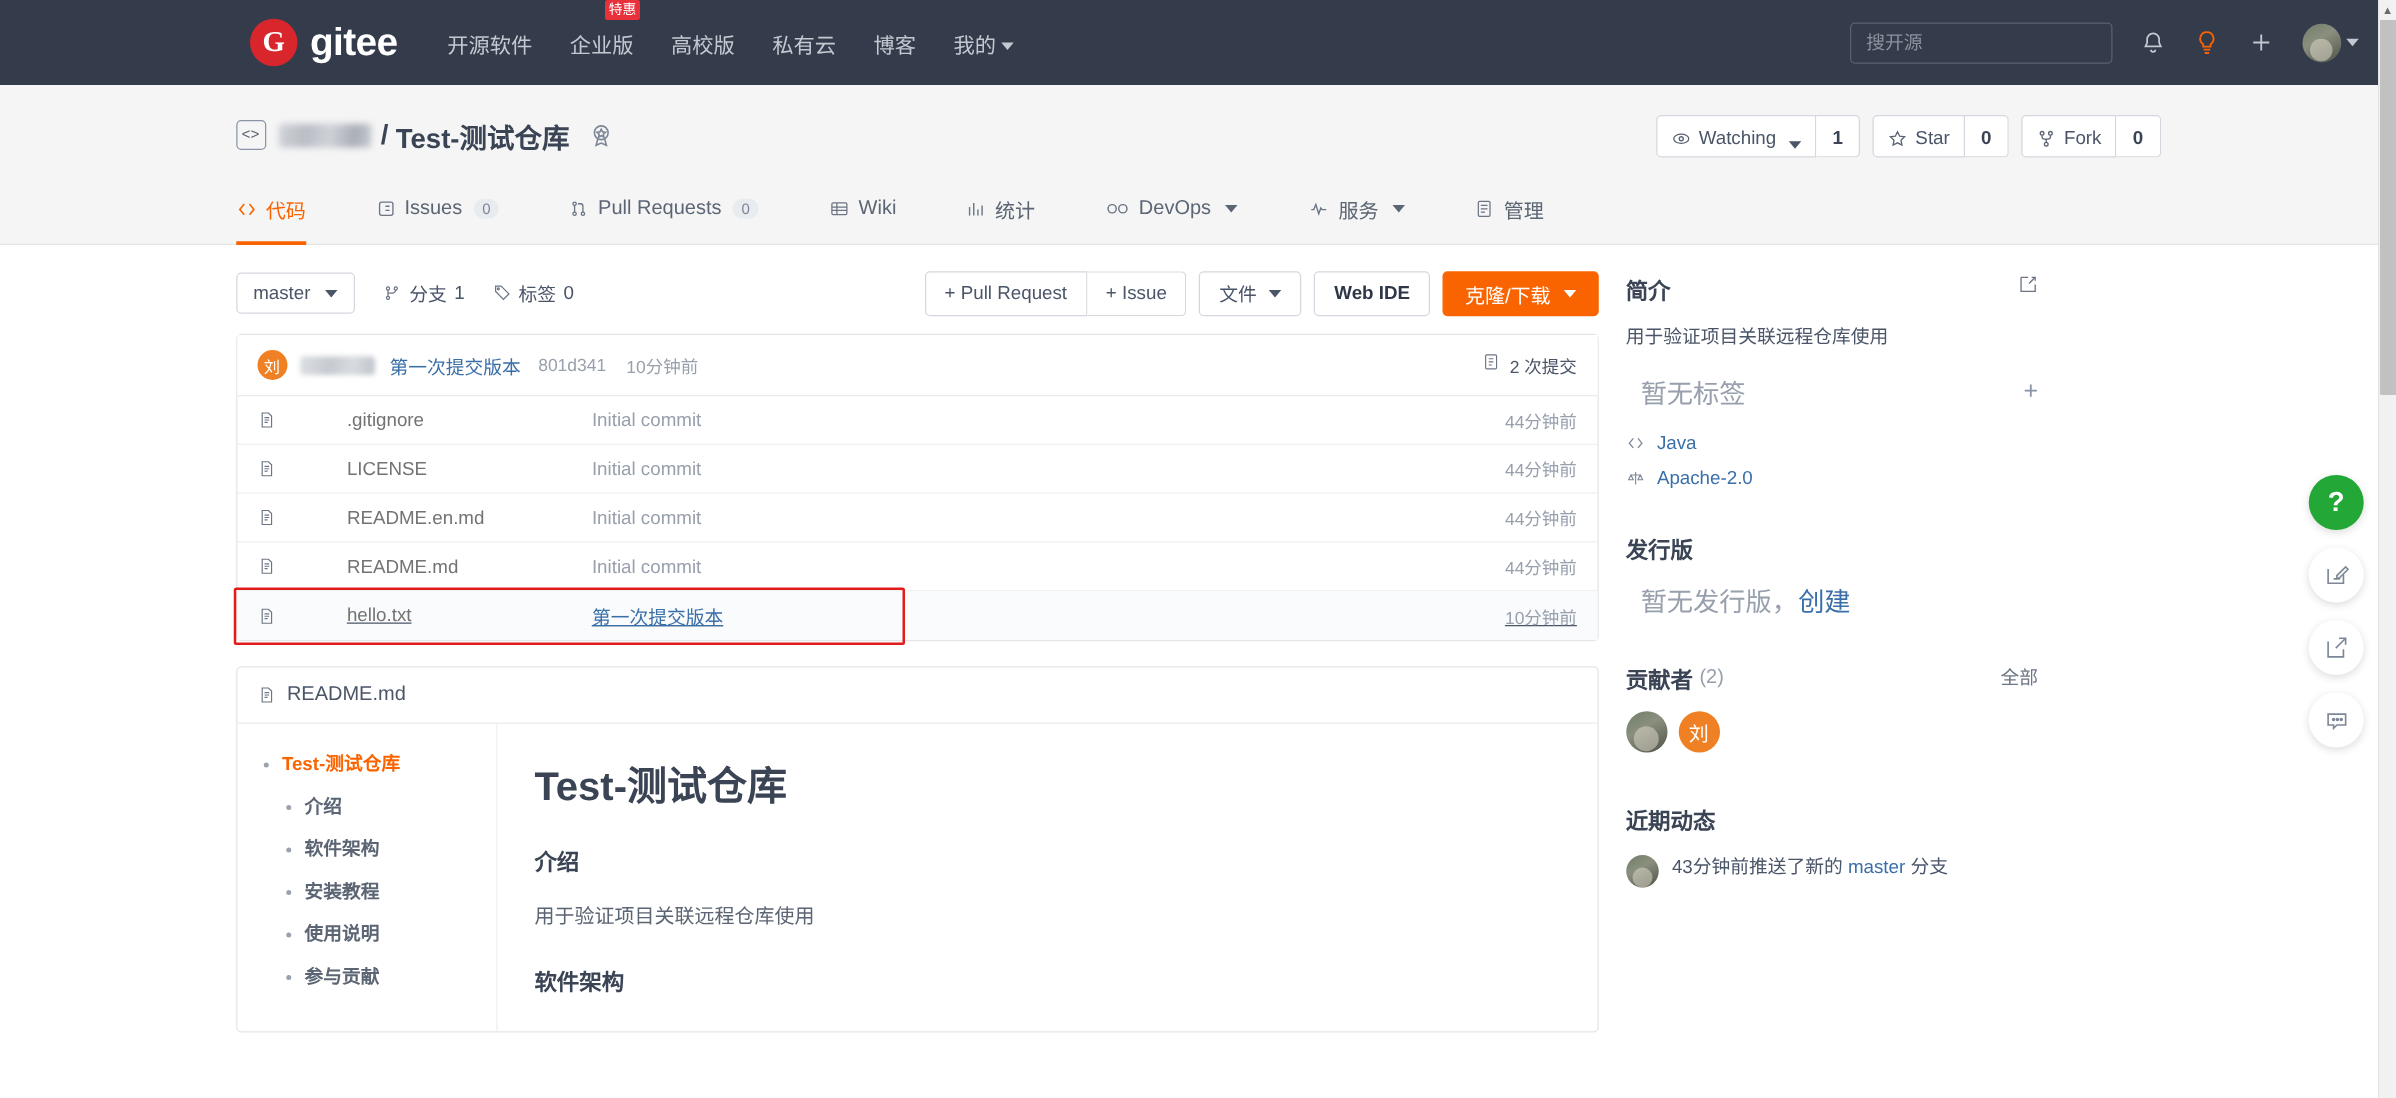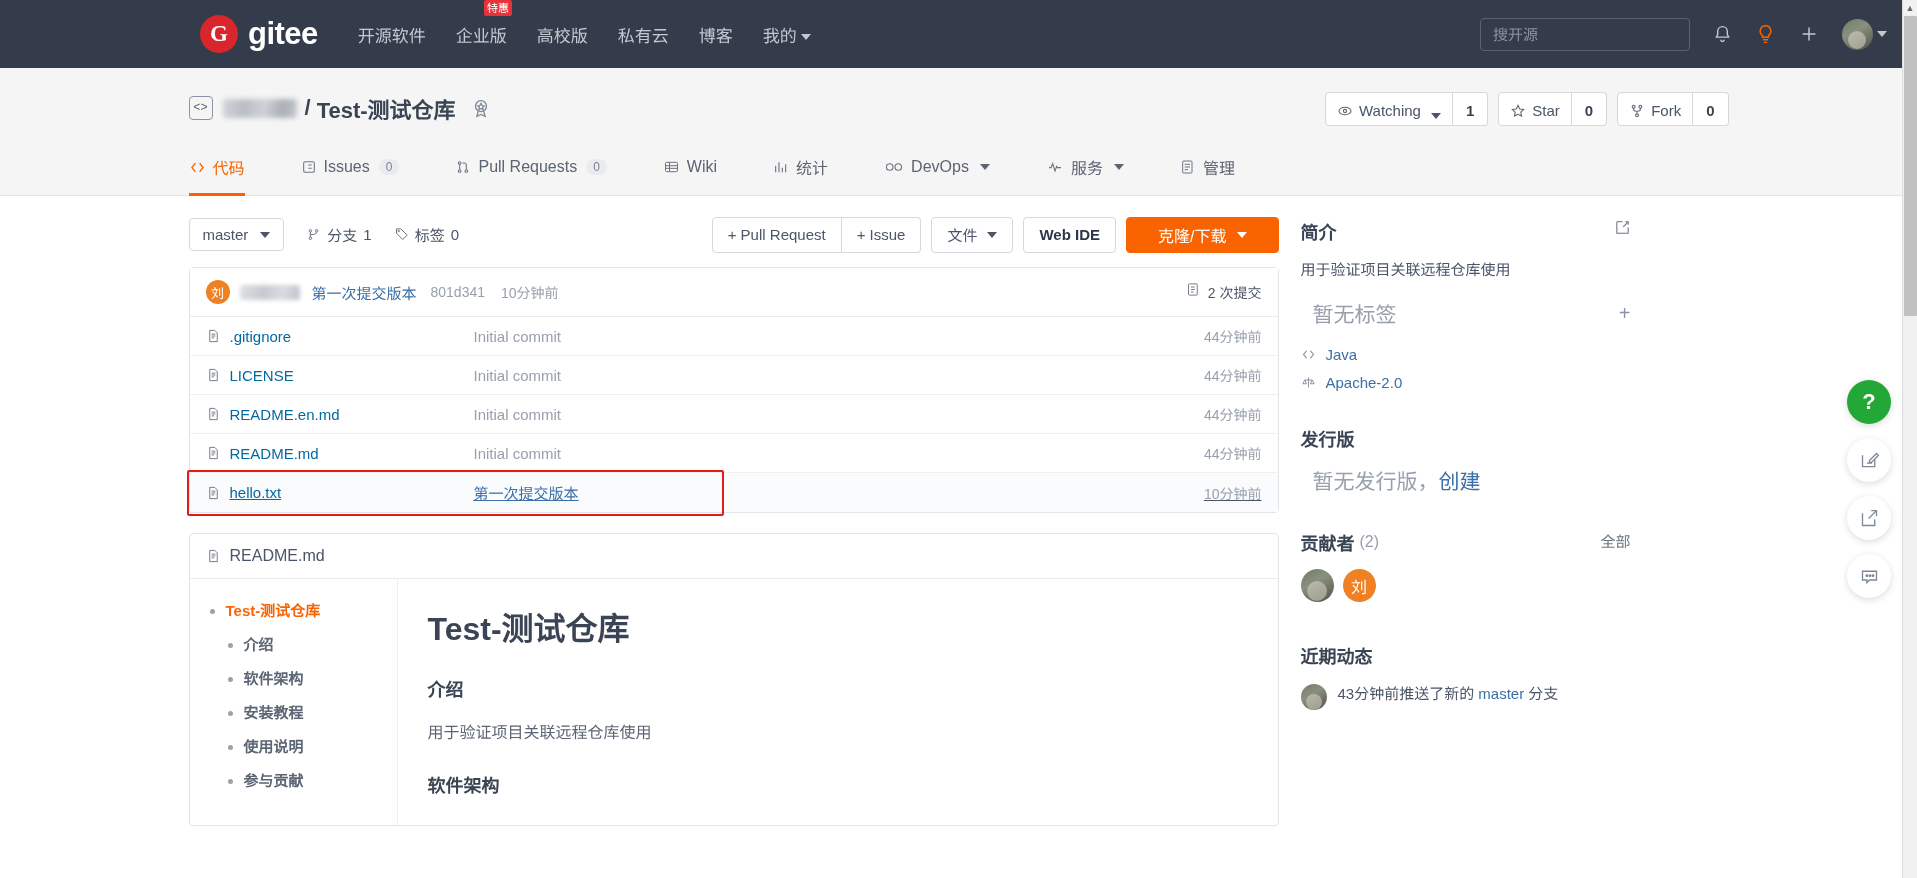--- a/index.html
+++ b/index.html
@@ -141,21 +141,21 @@
     font-size: 15px; color: #4a5568; padding: 0 15px;
     display: flex; align-items: center; gap: 6px; cursor: pointer;
     font-family: "Liberation Sans", sans-serif;
   }
   .tb-btn.g1 { border-radius: 4px 0 0 4px; }
   .tb-btn.g2 { border-radius: 0 4px 4px 0; border-left: none; }
   .tb-btn.solo { border-radius: 4px; margin-left: 10px; }
   .tb-btn.bold { font-weight: bold; color: #2d3748; }
   .tb-btn.primary {
     background: #fa6400; border-color: #fa6400; color: #fff;
-    margin-left: 10px; border-radius: 4px; font-size: 16px; padding: 0 31px;
+    margin-left: 10px; border-radius: 4px; font-size: 16px; padding: 0 17px;
   }
 
   
   .file-panel { border: 1px solid #e3e5e8; border-radius: 4px; background: #fff; }
   .commit-bar {
     display: flex; align-items: center; padding: 12px 16px;
     border-bottom: 1px solid #e9ebee; background: #fff; position: relative;
   }
   .av-liu {
     width: 24px; height: 24px; border-radius: 50%; background: #ef8023;
@@ -175,21 +175,21 @@
     gap: 7px; font-size: 14px; color: #4a5568; cursor: pointer;
   }
 
   .file-row {
     display: flex; align-items: center; height: 39px;
     border-bottom: 1px solid #eef0f2; padding: 0 16px; position: relative;
   }
   .file-row:last-child { border-bottom: none; text-decoration: underline; }
   .file-row.highlight { background: #fafbfc; }
   .f-name { width: 268px; display: flex; align-items: center; gap: 9px; flex: none; }
-  .f-name a { color: #0369a1; font-size: 15px; text-decoration: none; cursor: pointer; }
+  .f-name a { color: #737373; font-size: 15px; text-decoration: none; cursor: pointer; margin-left: 48px; }
   .file-row.highlight .f-msg a { text-decoration: underline; }
   .f-msg { flex: 1; font-size: 15px; color: #98a0ad; }
   .f-msg a { color: #3a6fa8; text-decoration: none; cursor: pointer; }
   .f-time { font-size: 14px; color: #98a0ad; text-align: right; }
   .red-box {
     position: absolute; pointer-events: none;
     border: 2px solid #e21b1b; border-radius: 2px;
   }
 
   

